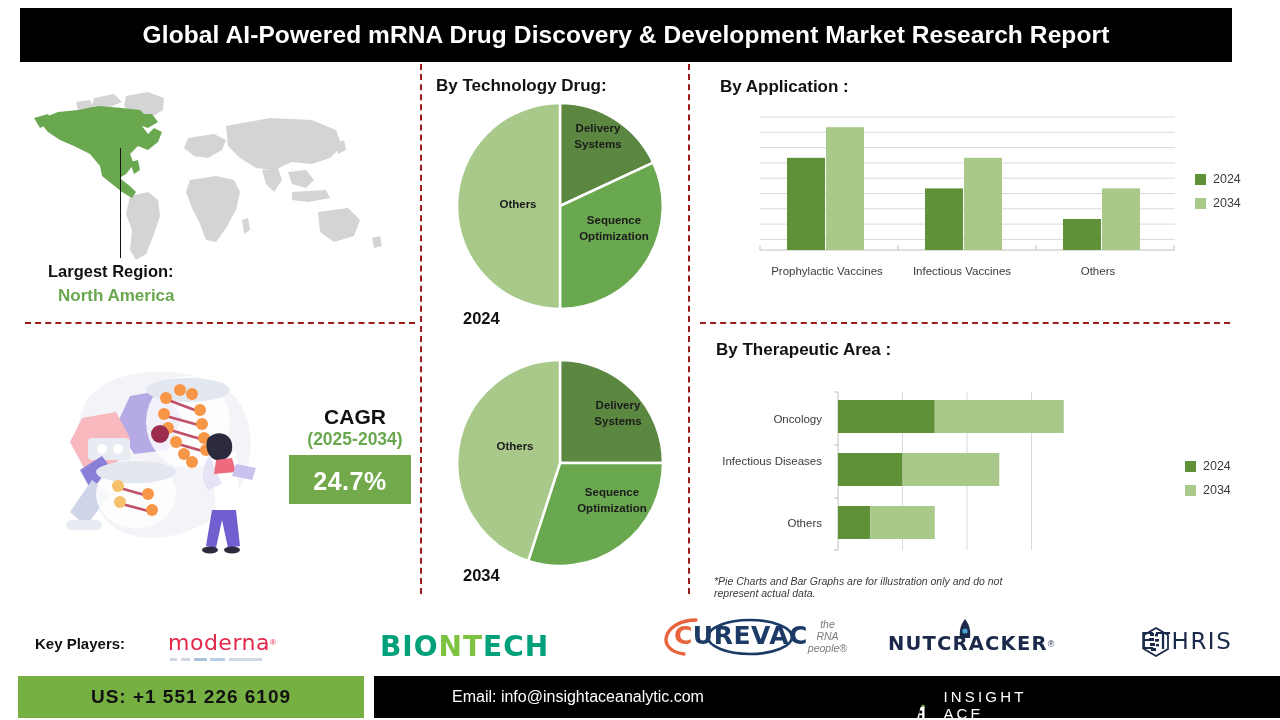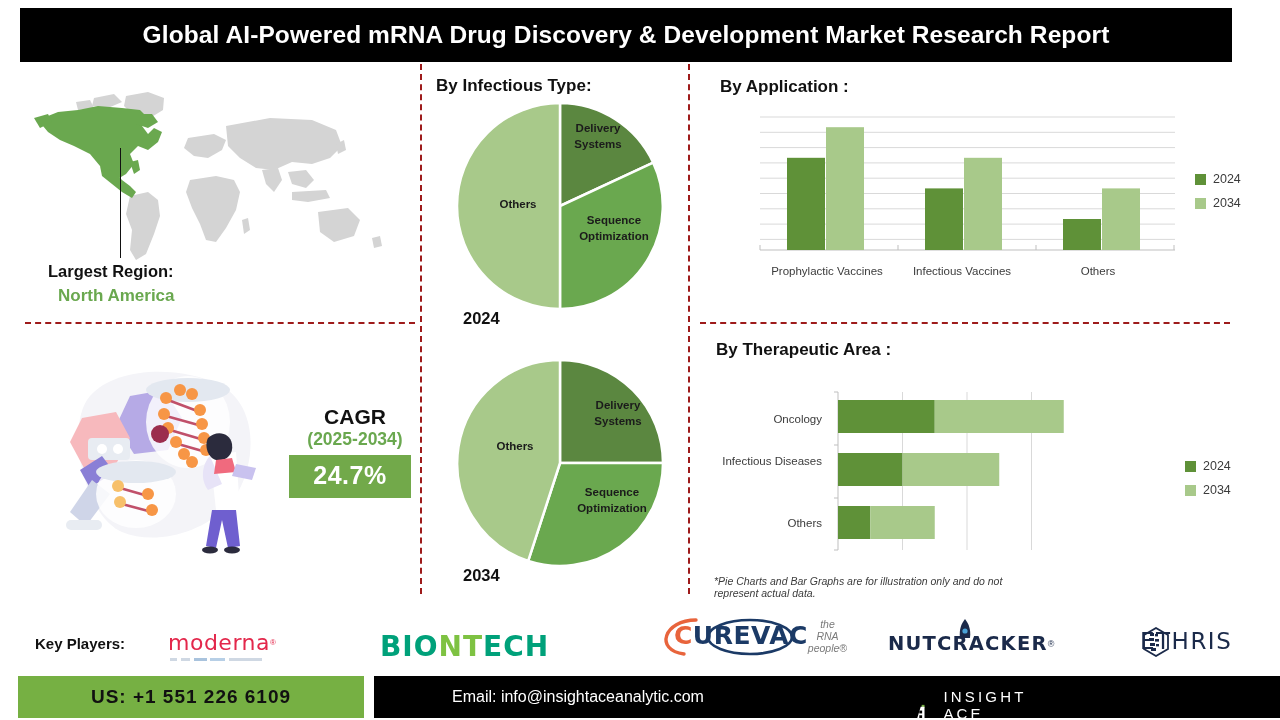--- a/index.html
+++ b/index.html
@@ -50,21 +50,21 @@
   }
 
   .illus { position: absolute; left: 60px; top: 360px; width: 215px; height: 200px; }
   .illus svg { width: 100%; height: 100%; display: block; }
 
   .cagr-block { position: absolute; left: 280px; top: 405px; width: 150px; text-align: center; }
   .cagr-title { font-size: 21px; font-weight: bold; color: #111; line-height: 1.1; }
   .cagr-range { font-size: 17.5px; font-weight: bold; color: #6aa84f; line-height: 1.3; }
   .cagr-value-box {
     margin-top: 4px; background: #72a94a; color: #fff;
-    font-size: 25px; font-weight: bold; padding: 6px 0 8px; width: 122px;
+    font-size: 25px; font-weight: bold; padding: 12px 0 8px; width: 122px;
     margin-left: 9px; letter-spacing: .5px;
   }
 
   
   .sec-title { position: absolute; font-size: 17px; font-weight: bold; color: #111; }
   .tech-title { left: 436px; top: 76px; }
 
   .pie { position: absolute; width: 216px; height: 216px; }
   .pie svg { width: 100%; height: 100%; display: block; }
   .pie-2024 { left: 452px; top: 98px; }
@@ -286,21 +286,21 @@
       <path d="M176,104 L196,108 L192,120 L172,116 Z" fill="#c9c2ef"></path>
     </svg>
   </div>
 
   <div class="cagr-block">
     <div class="cagr-title">CAGR</div>
     <div class="cagr-range">(2025-2034)</div>
     <div class="cagr-value-box">24.7%</div>
   </div>
 
-  <div class="sec-title tech-title">By Infectious Type:</div>
+  <div class="sec-title tech-title">By Technology Drug:</div>
 
   <div class="pie pie-2024">
     <svg viewBox="0 0 216 216" xmlns="http://www.w3.org/2000/svg">
 
       <path d="M108,108 L108,5 A103,103 0 0,1 201.2,64.6 Z" fill="#5b8740" stroke="#ffffff" stroke-width="2.5"></path>
 
       <path d="M108,108 L201.2,64.6 A103,103 0 0,1 108,211 Z" fill="#6aa84f" stroke="#ffffff" stroke-width="2.5"></path>
 
       <path d="M108,108 L108,211 A103,103 0 0,1 108,5 Z" fill="#a8c98a" stroke="#ffffff" stroke-width="2.5"></path>
     </svg>

